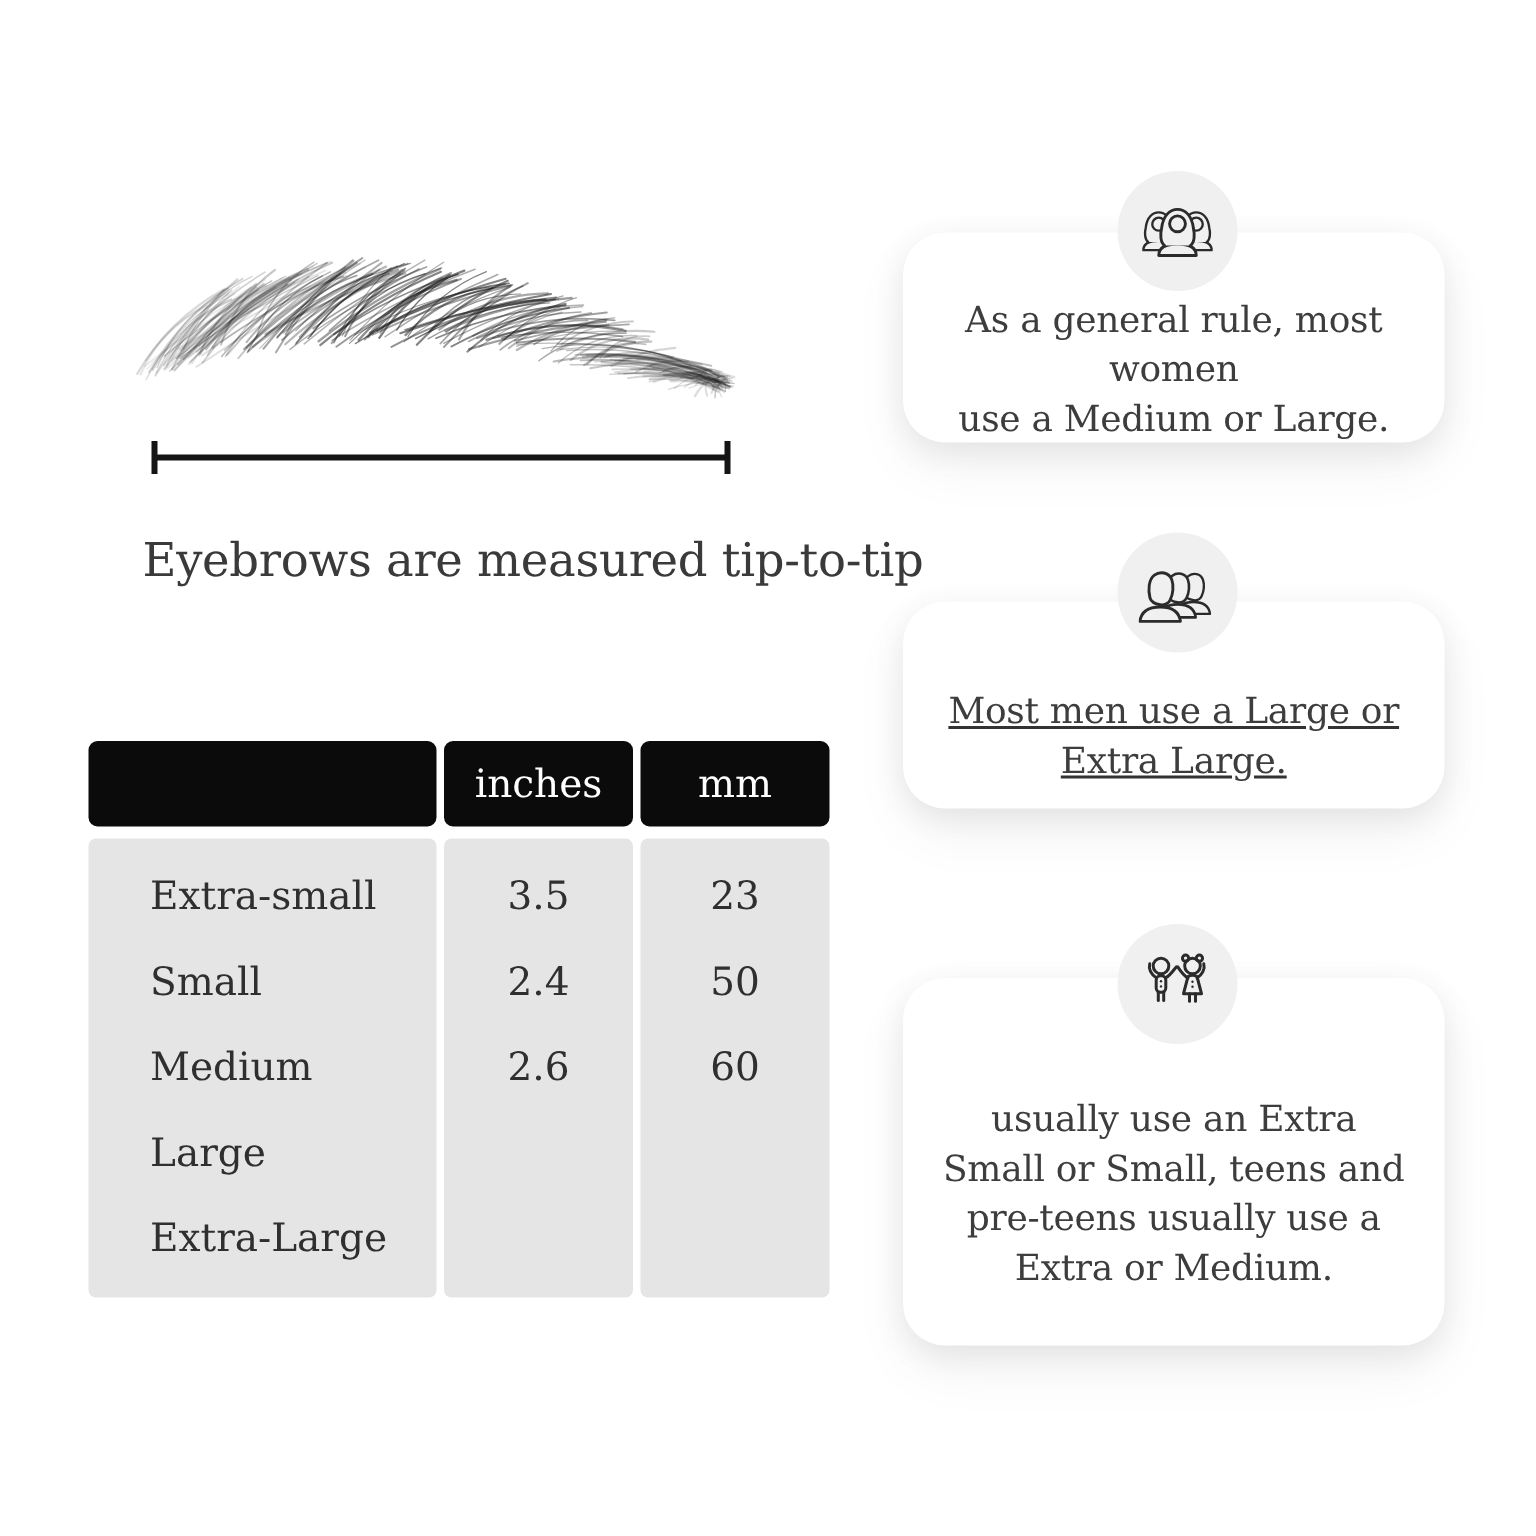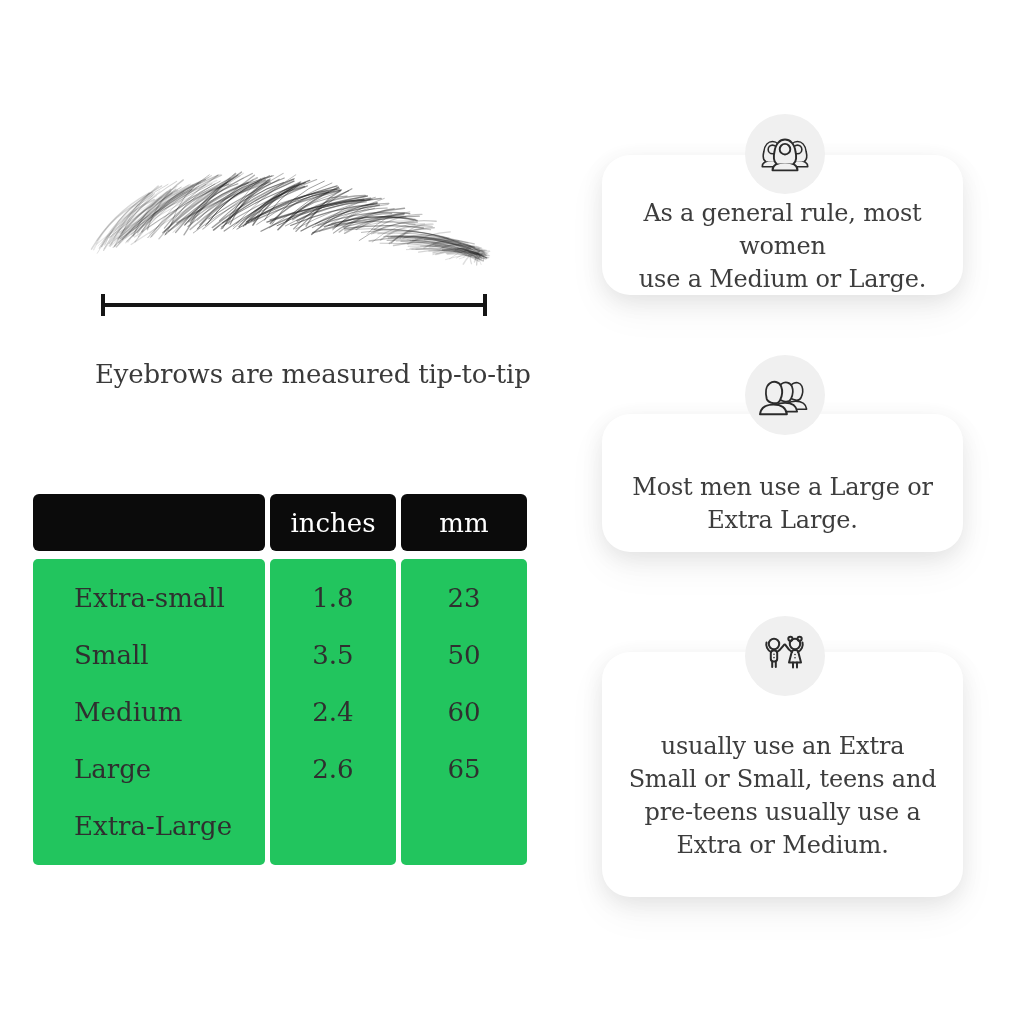--- a/index.html
+++ b/index.html
@@ -8,43 +8,43 @@
   .page { position:relative; width:1024px; height:1024px; background:#fff; overflow:hidden; }
 
   
   .brow-svg { position:absolute; left:80px; top:152px; width:420px; height:125px; }
 
   .measure-line { position:absolute; left:102px; top:303px; width:384px; height:4px; background:#151515; }
   .measure-line .cap { position:absolute; top:-9px; width:4px; height:22px; background:#151515; }
   .cap-left { left:-1px; }
   .cap-right { right:-1px; }
 
-  .caption { position:absolute; left:95px; top:356px; font-size:26px; line-height:36px; color:#3a3a3a; letter-spacing:-0.2px; }
-
-  .size-table { position:absolute; left:33px; top:494px; display:grid;
+  .caption { position:absolute; left:95px; top:356px; font-size:31px; line-height:36px; color:#3a3a3a; letter-spacing:-0.2px; }
+
+  .size-table { position:absolute; left:59px; top:494px; display:grid;
                 grid-template-columns:232px 126px 126px; grid-template-rows:57px 306px;
                 column-gap:5px; row-gap:8px; }
   .th { background:#0b0b0b; border-radius:6px; color:#fff; display:flex; align-items:center; justify-content:center;
         font-size:26px; }
-  .tcol { background:#22c55e; border-radius:5px; padding:10px 0; display:flex; flex-direction:column; }
+  .tcol { background:#e5e5e5; border-radius:5px; padding:10px 0; display:flex; flex-direction:column; }
   .trow { height:57.2px; display:flex; align-items:center; justify-content:center; font-size:26px; color:#2f2f2f; }
   .tcol-labels .trow { justify-content:flex-start; padding-left:41px; }
 
   
   .tip-card { position:absolute; left:602px; width:361px; background:#fff; border-radius:28px;
               box-shadow:0 6px 22px rgba(0,0,0,0.08), 0 16px 38px rgba(0,0,0,0.05);
               display:flex; flex-direction:column; justify-content:center; align-items:center;
               padding-top:42px; z-index:1; }
   .tip-text { font-size:24px; line-height:33px; color:#3d3d3d; text-align:center; letter-spacing:-0.2px; }
   .badge { position:absolute; left:745px; width:80px; height:80px; border-radius:50%; background:#f0f0f0;
            display:flex; align-items:center; justify-content:center; z-index:2; }
   .badge svg { display:block; }
   .card-women { top:155px; height:140px; }
   .badge-women { top:114px; }
-  .card-men { top:414px; height:138px; }
+  .card-men { top:401px; height:138px;text-decoration:underline; }
   .badge-men { top:355px; }
   .card-kids { top:652px; height:245px; }
   .badge-kids { top:616px; }
 
   .icon-stroke { fill:none; stroke:#2b2b2b; stroke-width:2; stroke-linecap:round; stroke-linejoin:round; }
   .icon-fill-occlude { fill:#f0f0f0; stroke:#2b2b2b; stroke-width:2; stroke-linecap:round; stroke-linejoin:round; }
 </style>
 </head>
 <body>
 
@@ -299,30 +299,28 @@
     <div class="th">mm</div>
 
     <div class="tcol tcol-labels">
       <div class="trow">Extra-small</div>
       <div class="trow">Small</div>
       <div class="trow">Medium</div>
       <div class="trow">Large</div>
       <div class="trow">Extra-Large</div>
     </div>
     <div class="tcol">
-      <div class="trow">1.8</div>
       <div class="trow">3.5</div>
       <div class="trow">2.4</div>
       <div class="trow">2.6</div>
     </div>
     <div class="tcol">
       <div class="trow">23</div>
       <div class="trow">50</div>
       <div class="trow">60</div>
-      <div class="trow">65</div>
     </div>
   </div>
 
   <div class="badge badge-women">
     <svg width="50" height="42" viewBox="0 0 52 42">
       <g transform="translate(13,22) scale(0.82)">
         <path class="icon-fill-occlude" d="M -13,15 C -13,9 -8,7 0,7 C 8,7 13,9 13,15 Z"></path>
         <path class="icon-fill-occlude" d="M -9,8 C -12,6 -12,0 -11,-4 C -10,-13 -5,-17 0,-17 C 5,-17 10,-13 11,-4 C 12,0 12,6 9,8"></path>
         <circle class="icon-stroke" cx="0" cy="-7" r="5.5"></circle>
       </g>

